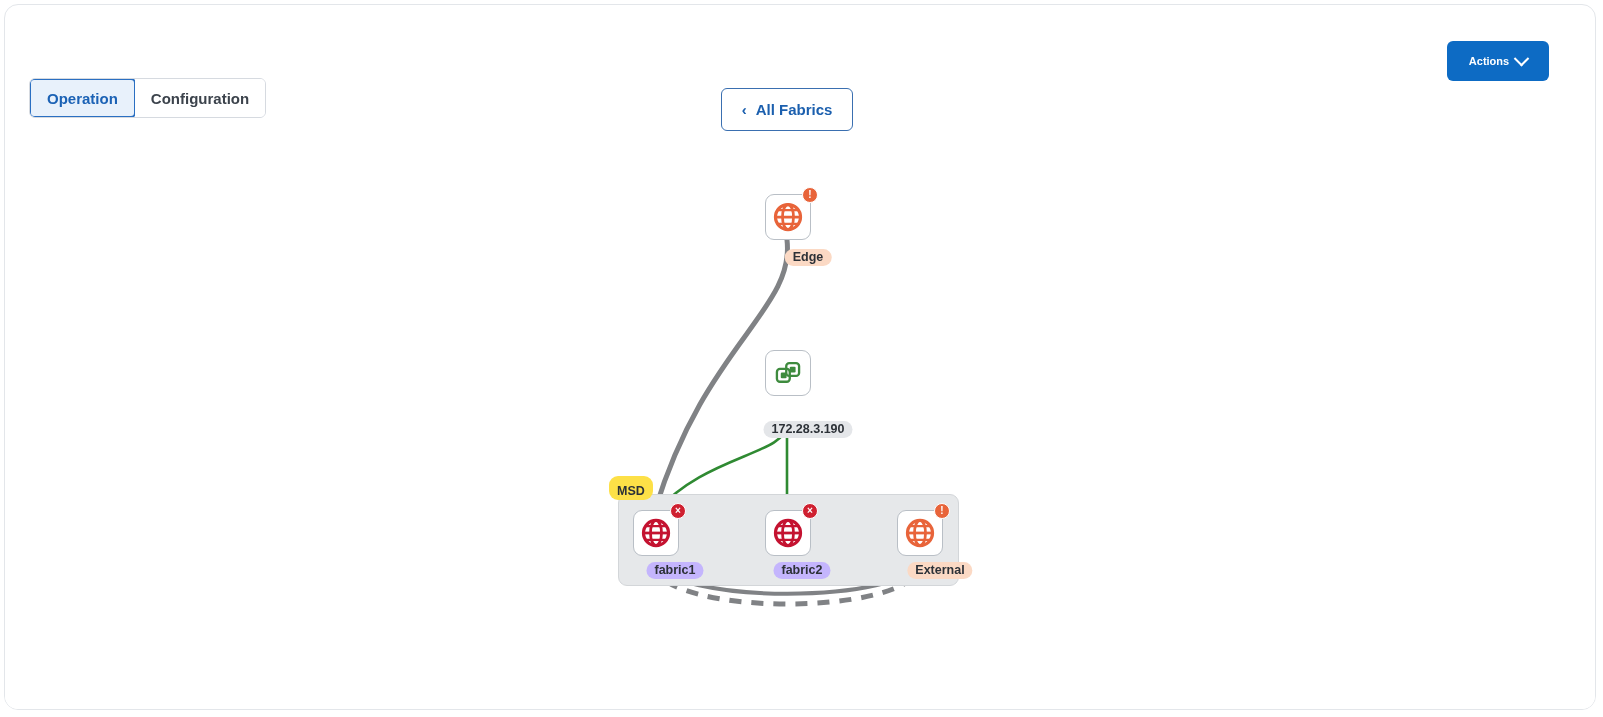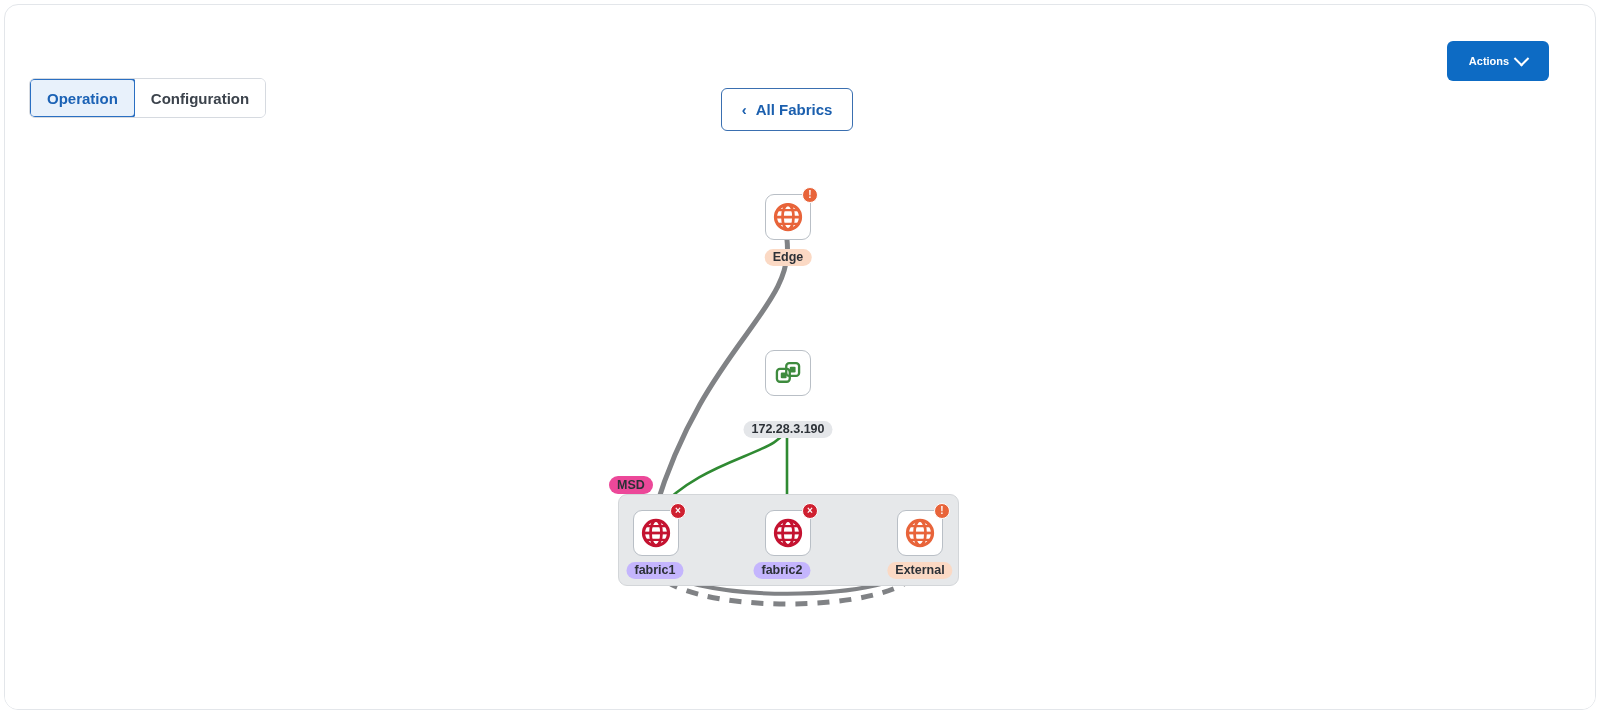--- a/index.html
+++ b/index.html
@@ -171,20 +171,21 @@
   .node-label {
     position: absolute;
     transform: translateX(-50%);
     padding: 1px 8px 2px 8px;
     border-radius: 9px;
     font-size: 12.5px;
     font-weight: bold;
     color: #2c3137;
     white-space: nowrap;
     z-index: 6;
+    margin-left: 20px;
   }
   .lbl-orange { background: #fbd9c4; }
   .lbl-red    { background: #c4b5fd; }
   .lbl-gray   { background: #e4e6e9; }
 
   .badge {
     position: absolute;
     top: -8px; right: -8px;
     width: 16px; height: 16px;
     border-radius: 50%;
@@ -213,23 +214,23 @@
     background: #e6e8ea;
     border: 1px solid #d3d6d9;
     border-radius: 9px;
     box-sizing: border-box;
     z-index: 2;
   }
   .msd-label {
     position: absolute;
     left: 604px;
     top: 341px;
-    padding: 2px 8px 2px 8px;
+    padding: 8px 8px 2px 8px;
     border-radius: 9px;
-    background: #ec4899;
+    background: #fde047;
     font-size: 12.5px;
     font-weight: bold;
     color: #2c3137;
     z-index: 7;
   }
 </style>
 </head>
 <body>
 
 <div id="root">

